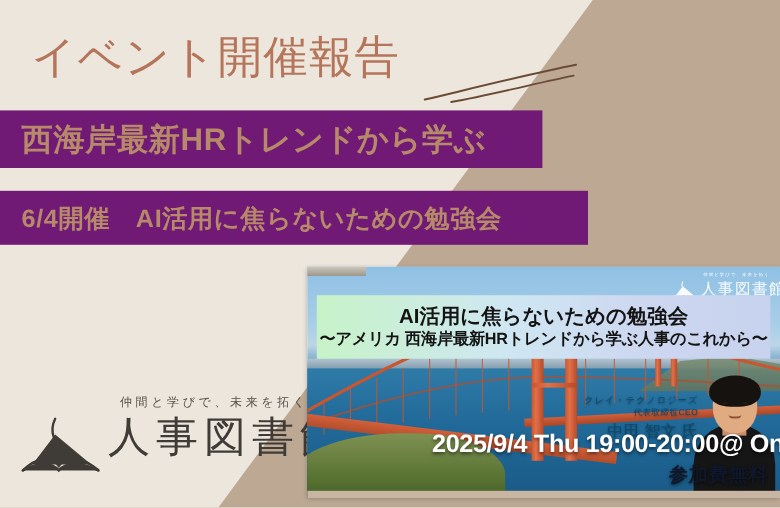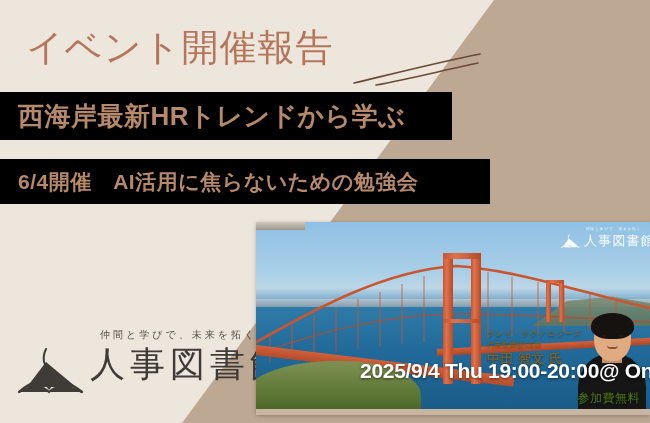--- a/index.html
+++ b/index.html
@@ -37,21 +37,21 @@
     position:absolute;
     left:352px; top:52px;
     width:130px; height:34px;
     pointer-events:none;
   }
   #headline-underline-wrap svg { display:block; }
 
   
   .band {
     position:absolute;
-    background:#000000;
+    background:#701a75;
     display:flex;
     align-items:center;
     white-space:nowrap;
     text-align:center;
   }
   #band-subtitle {
     left:0; top:92px;
     width:452px; height:48px;
     padding-left:18px;
   }
@@ -196,22 +196,22 @@
   }
   #card-logo-name {
     position:absolute; left:24px; top:5px; font-size:13px;
     letter-spacing:1.2px; color:#fff; white-space:nowrap;
     font-family:"DejaVu Serif","Liberation Serif",serif;
   }
 
   #card-speaker {
     position:absolute;
     right:68px; bottom:46px;
-    text-align:left;
-    color:#a16207;
+    text-align:right;
+    color:#0c4a6e;
     line-height:1.45;
     text-shadow:0 1px 2px rgba(0,0,0,.5);
   }
   #card-speaker-company { font-size:7.5px; letter-spacing:1px; white-space:nowrap; }
   #card-speaker-role { font-size:7px; letter-spacing:.5px; white-space:nowrap; }
   #card-speaker-name { font-size:13px; letter-spacing:.5px; white-space:nowrap; }
 
   #card-portrait {
     position:absolute; right:2px; bottom:0;
     width:72px; height:108px;
@@ -249,22 +249,22 @@
     position:absolute;
     left:104px; bottom:32px;
     font-size:21px; font-weight:700;
     color:#fff; white-space:nowrap;
     letter-spacing:-0.3px;
     text-shadow:0 1px 3px rgba(0,0,0,.55);
   }
   #card-free {
     position:absolute;
     right:10px; bottom:8px;
-    font-size:12px; font-weight:400;
-    color:#4d7c0f; white-space:nowrap;
+    font-size:16px; font-weight:700;
+    color:#0f172a; white-space:nowrap;
     letter-spacing:.5px;
     text-shadow:0 1px 3px rgba(0,0,0,.6);
   }
   #card-bottom-strip {
     position:absolute; left:0; bottom:0; width:100%; height:6px;
     background:#c9b6a2;
   }
 </style>
 </head>
 <body>
@@ -351,20 +351,24 @@
       <svg width="22" height="15" viewBox="0 0 74 52" xmlns="http://www.w3.org/2000/svg">
         <path d="M30 3 C 27 9, 27 14, 29 19" stroke="#ffffff" stroke-width="3" fill="none" stroke-linecap="round"></path>
         <path d="M30 16 L 11 41 L 60 41 Z" fill="#ffffff"></path>
         <path d="M3 46 C 14 40, 26 38, 33 46 C 40 38, 54 40, 66 46" stroke="#ffffff" stroke-width="3" fill="#ffffff"></path>
       </svg>
     </div>
     <div id="card-logo-tagline">仲間と学びで、未来を拓く</div>
     <div id="card-logo-name">人事図書館</div>
   </div>
 
+  <div id="card-overlay">
+    <div id="card-overlay-title">AI活用に焦らないための勉強会</div>
+    <div id="card-overlay-subtitle">〜アメリカ 西海岸最新HRトレンドから学ぶ人事のこれから〜</div>
+  </div>
 
   <div id="card-speaker">
     <div id="card-speaker-company">クレイ・テクノロジーズ</div>
     <div id="card-speaker-role">代表取締役CEO</div>
     <div id="card-speaker-name">中田 智文 氏</div>
   </div>
 
   <div id="card-portrait">
     <div id="card-portrait-body"></div>
     <div id="card-portrait-neck"></div>

